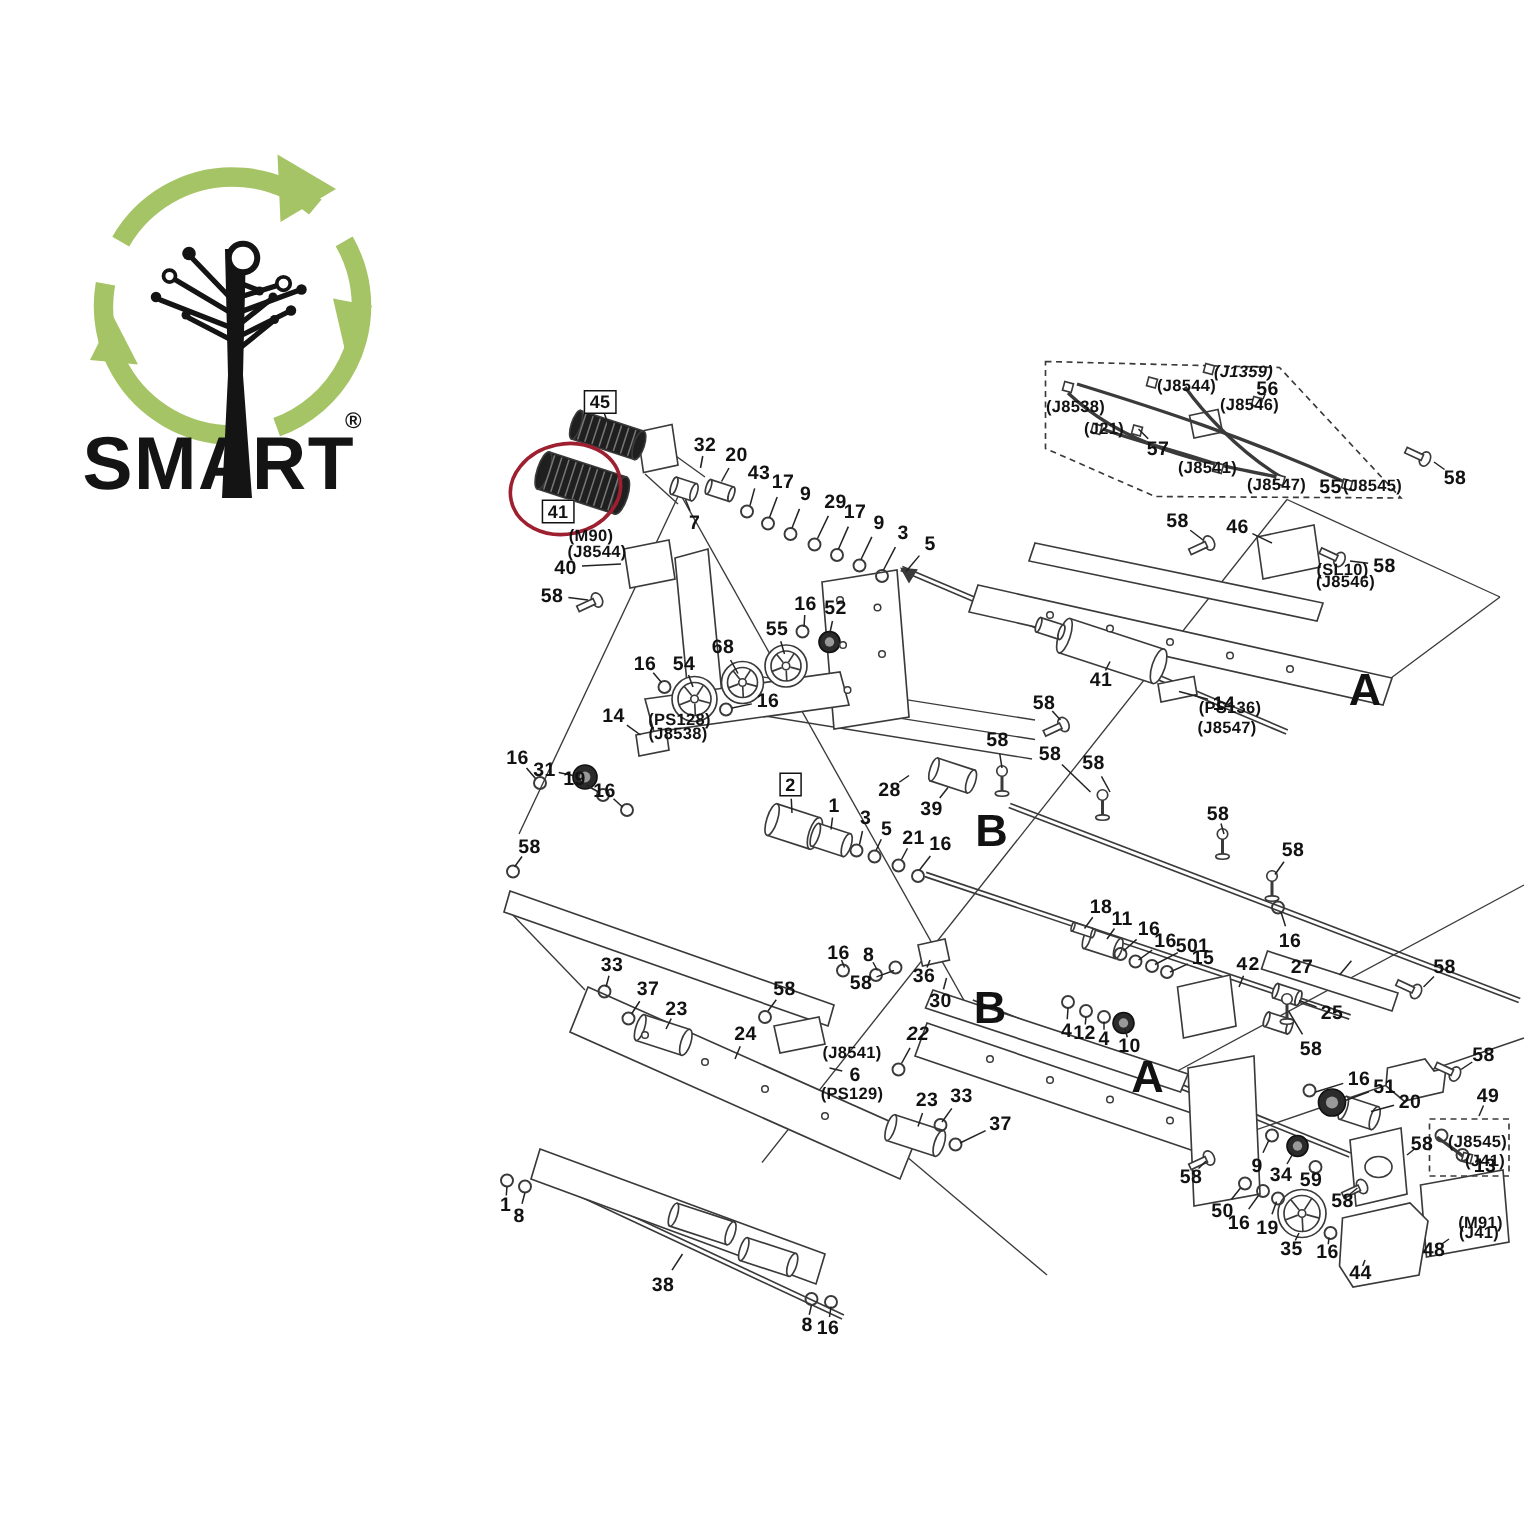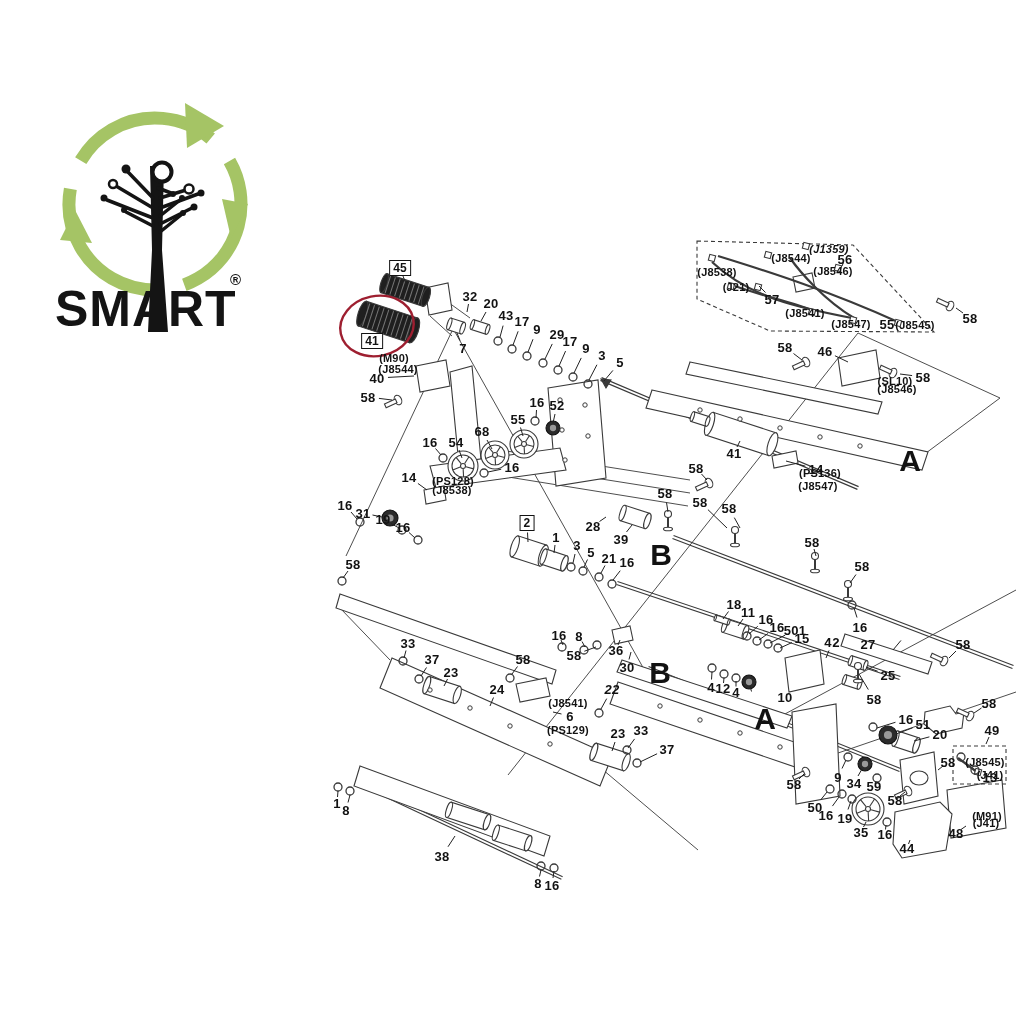--- a/index.html
+++ b/index.html
@@ -590,21 +590,21 @@
       <div class="lbl small" style="left: 568px; top: 695px; margin-top: 35px;">(PS129)</div>
       <div class="lbl small" style="left: 568px; top: 703px;">(J8541)</div>
       <div class="lbl" style="left: 570px; top: 716px;">6</div>
       <div class="lbl" style="left: 612px; top: 689px; font-style: italic;">22</div>
       <div class="lbl" style="left: 618px; top: 733px;">23</div>
       <div class="lbl" style="left: 641px; top: 730px;">33</div>
       <div class="lbl" style="left: 667px; top: 749px;">37</div>
       <div class="lbl" style="left: 711px; top: 687px;">4</div>
       <div class="lbl" style="left: 723px; top: 688px;">12</div>
       <div class="lbl" style="left: 736px; top: 692px;">4</div>
-      <div class="lbl" style="left: 753px; top: 697px; margin-left: 32px;">10</div>
+      <div class="lbl" style="left: 753px; top: 697px;">10</div>
       <div class="lbl" style="left: 874px; top: 699px;">58</div>
       <div class="lbl" style="left: 794px; top: 784px;">58</div>
       <div class="lbl" style="left: 838px; top: 777px;">9</div>
       <div class="lbl" style="left: 854px; top: 783px;">34</div>
       <div class="lbl" style="left: 874px; top: 786px;">59</div>
       <div class="lbl" style="left: 815px; top: 807px;">50</div>
       <div class="lbl" style="left: 826px; top: 815px;">16</div>
       <div class="lbl" style="left: 845px; top: 818px;">19</div>
       <div class="lbl" style="left: 861px; top: 832px;">35</div>
       <div class="lbl" style="left: 885px; top: 834px;">16</div>

